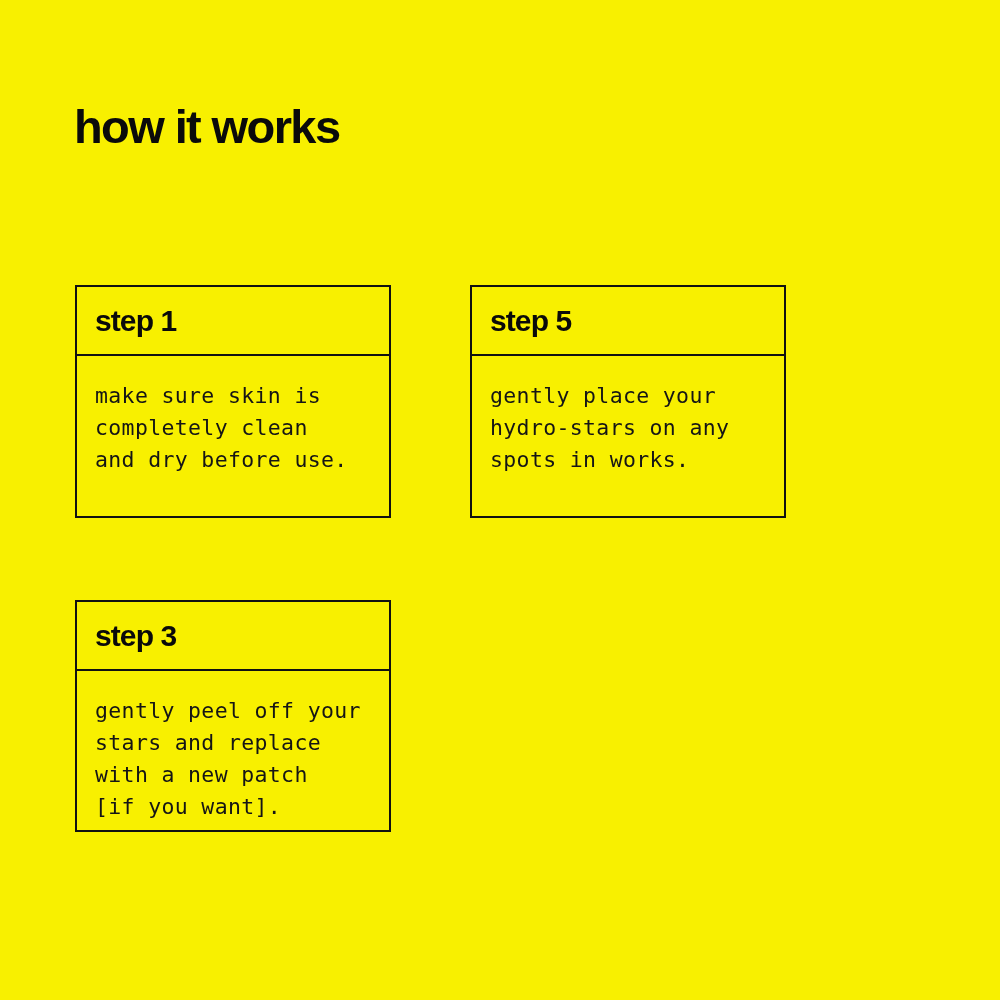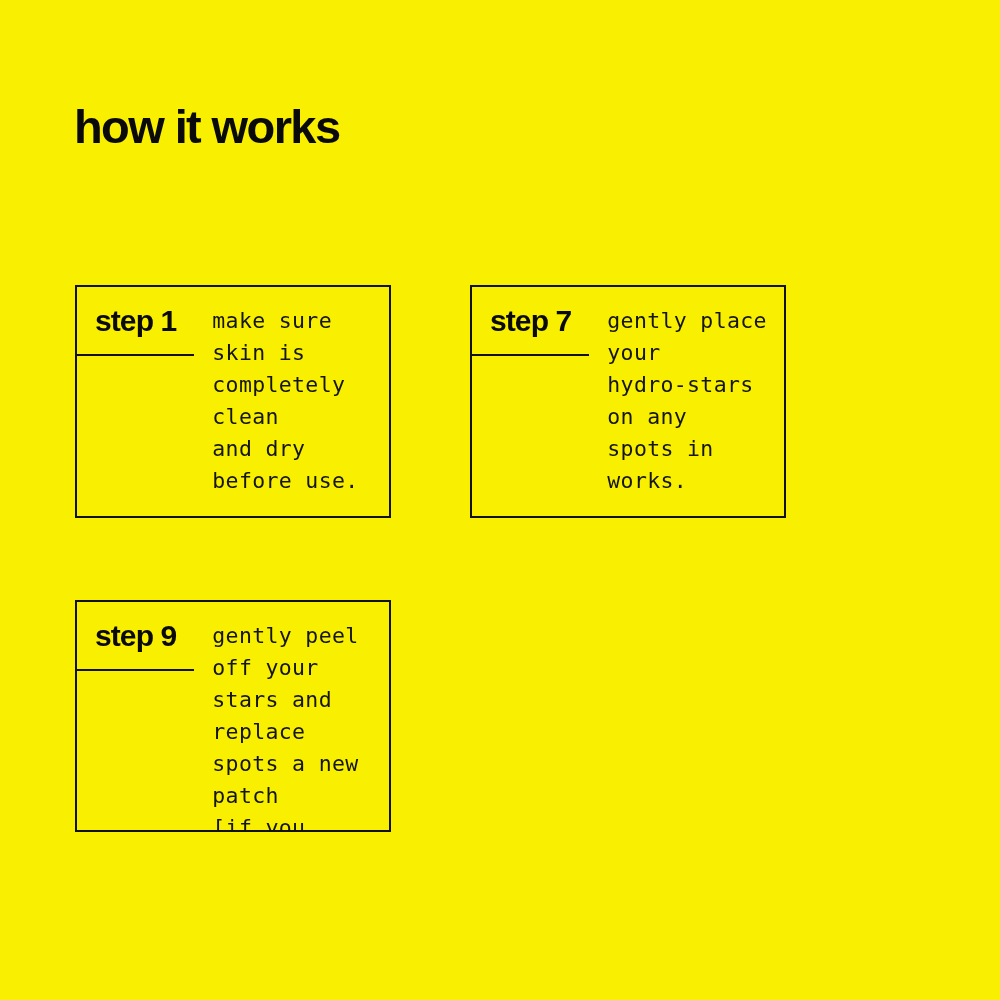--- a/index.html
+++ b/index.html
@@ -50,21 +50,21 @@
     column-gap: 79px;
     row-gap: 82px;
   }
 
   .step-card {
     position: relative;
     box-sizing: border-box;
     border: 2px solid #111111;
     background: transparent;
     display: flex;
-    flex-direction: row;
+    flex-direction: column;
     overflow: hidden;
   }
 
   .step-card-header {
     box-sizing: border-box;
     height: 69px;
     flex: 0 0 69px;
     border-bottom: 2px solid #111111;
     display: flex;
     align-items: center;
@@ -77,21 +77,21 @@
     font-weight: 700;
     letter-spacing: -0.9px;
     color: #0a0a0a;
     line-height: 32px;
     white-space: nowrap;
   }
 
   .step-card-body {
     flex: 1 1 auto;
     box-sizing: border-box;
-    padding: 18px 16px 0 18px;
+    padding: 24px 16px 0 18px;
   }
 
   .step-card-text {
     margin: 0;
     font-family: "DejaVu Sans Mono", monospace;
     font-size: 21.5px;
     font-weight: 400;
     line-height: 32px;
     letter-spacing: 0.35px;
     color: #151515;
@@ -113,36 +113,36 @@
       </div>
       <div class="step-card-body">
         <p class="step-card-text">make sure skin is
 completely clean
 and dry before use.</p>
       </div>
     </div>
 
     <div class="step-card">
       <div class="step-card-header">
-        <span class="step-card-title">step 7</span>
+        <span class="step-card-title">step 5</span>
       </div>
       <div class="step-card-body">
         <p class="step-card-text">gently place your
 hydro-stars on any
 spots in works.</p>
       </div>
     </div>
 
 
     <div class="step-card">
       <div class="step-card-header">
-        <span class="step-card-title">step 9</span>
+        <span class="step-card-title">step 3</span>
       </div>
       <div class="step-card-body">
         <p class="step-card-text">gently peel off your
 stars and replace
-spots a new patch
+with a new patch
 [if you want].</p>
       </div>
     </div>
 
   </div>
 </div>
 
 </body></html>

